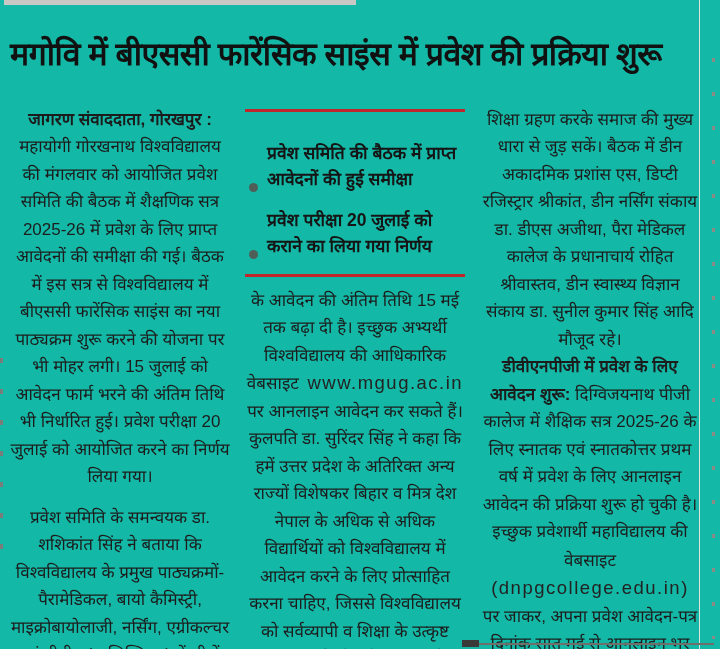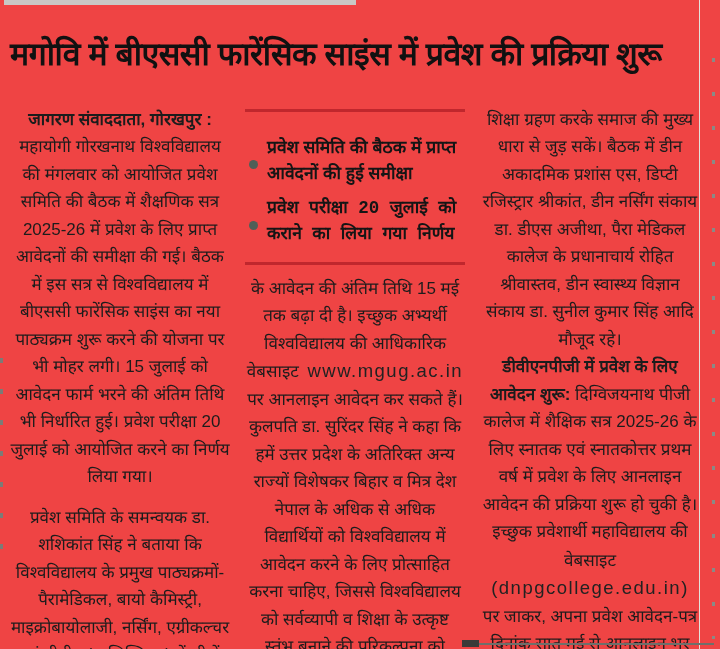--- a/index.html
+++ b/index.html
@@ -1,20 +1,20 @@
 <!DOCTYPE html>
 <html><head>
 <meta charset="utf-8">
 <style>
   html,body{margin:0;padding:0;background:#e9e7e2;}
   .page{
     position:relative;
     width:720px;height:649px;
     margin:0 auto;
-    background:#ef4444;
+    background:#14b8a6;
     overflow:hidden;
     font-family:"Liberation Sans","DejaVu Sans",sans-serif;
     color:#1c1c1c;
   }
   
   .top-strip{position:absolute;top:0;left:4px;width:352px;height:5px;background:#c9c8c5;}
   .right-rule{position:absolute;top:0;bottom:0;left:699px;width:1px;background:#e3e1db;}
   .right-specks{position:absolute;top:28px;bottom:10px;left:712px;width:3px;
     background:repeating-linear-gradient(to bottom,transparent 0 30px,#8a8a86 30px 34px);}
   .left-specks{position:absolute;top:332px;height:238px;left:0;width:3px;
@@ -36,23 +36,23 @@
   .para-gap{margin-top:13px !important;}
   .lead-in{font-weight:bold;}
 
   
   .infobox{
     border-top:3px solid #c0272d;
     border-bottom:3px solid #c0272d;
     padding:13px 2px 15px 2px;
     margin:3px 0 10px 0;
   }
-  .infobox .bullet-item{display:flex;align-items:center;margin:9px 0 7px 0;
+  .infobox .bullet-item{display:flex;align-items:flex-end;margin:15px 0 7px 0;
     font-weight:bold;font-size:17.5px;line-height:26px;color:#151515;}
-  .infobox .bullet-item:last-child{margin-bottom:0;font-family:Liberation Mono, monospace;}
+  .infobox .bullet-item:last-child{margin-bottom:0;}
   .bullet-dot{flex:0 0 auto;width:9px;height:9px;border-radius:50%;
     background:#4f5f57;margin:9px 9px 0 2px;}
 
   .website{
     font-family:"Liberation Sans","DejaVu Sans",sans-serif;
     font-size:18.5px;letter-spacing:1.5px;word-spacing:2px;color:#222;
   }
   .w-sp::before{content:" ";}
   .w-sp::after{content:" ";}
 </style>

